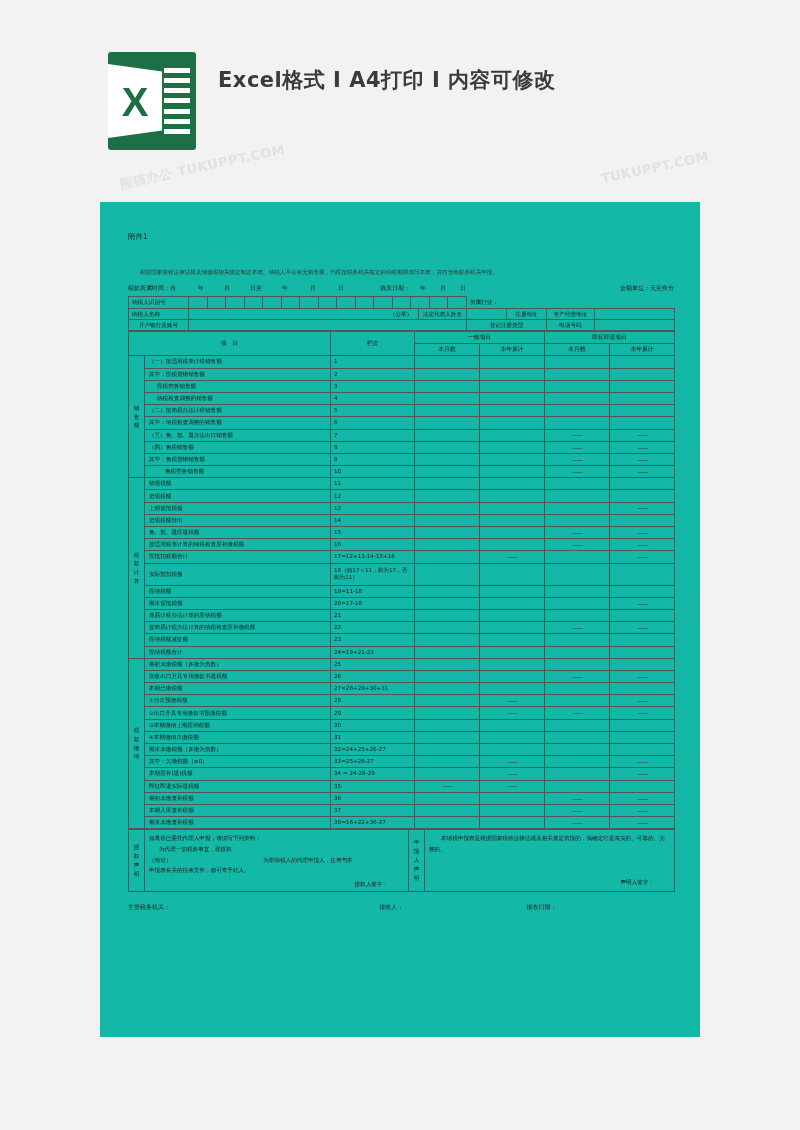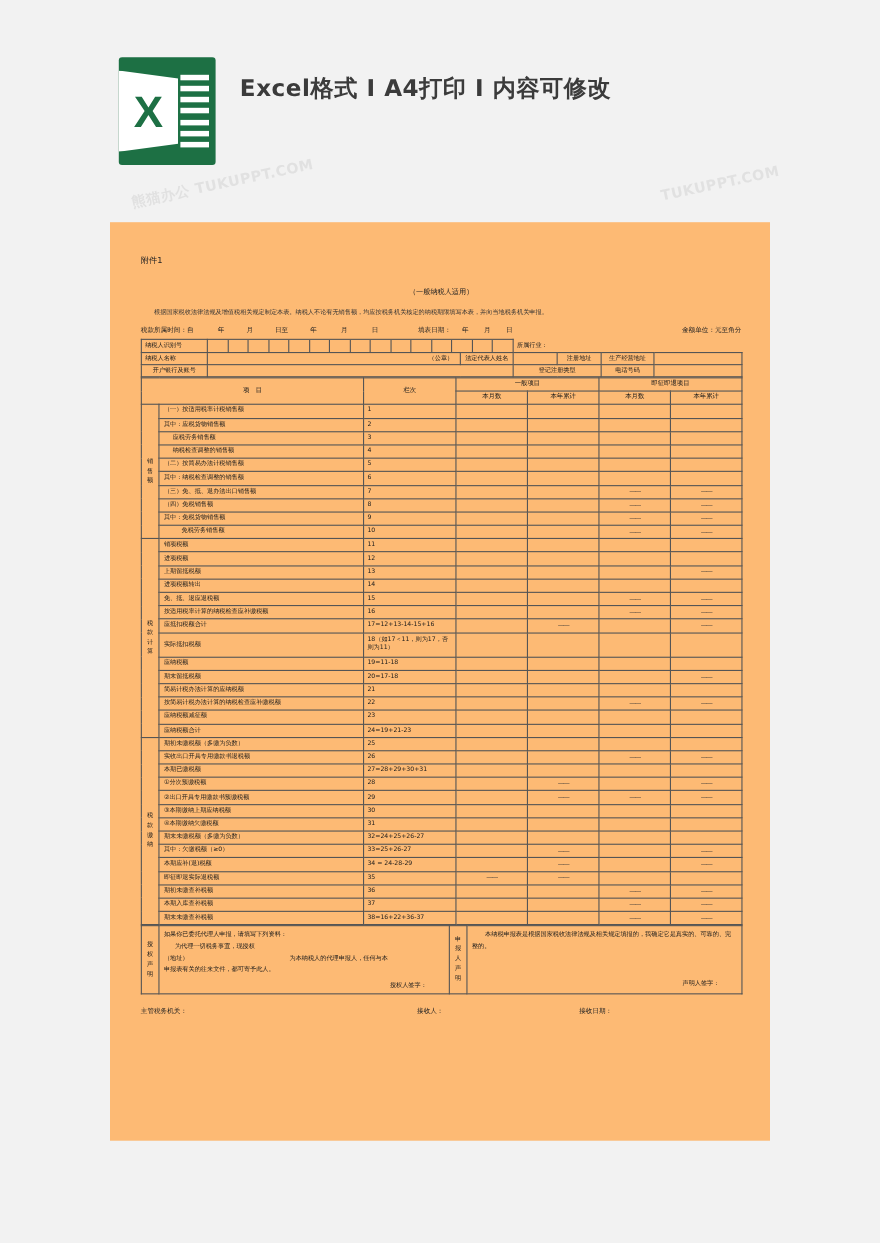--- a/index.html
+++ b/index.html
@@ -47,21 +47,21 @@
   
   .wm {
     position: absolute; color: rgba(160,160,160,0.20); font-size: 13px;
     font-weight: bold; white-space: nowrap; pointer-events: none;
     transform: rotate(-12deg); letter-spacing: 0.5px;
   }
 
   
   .sheet {
     position: absolute; left: 100px; top: 202px; width: 600px; height: 835px;
-    background: #fdba74;
+    background: #14b8a6;
   }
   .doc { position: absolute; left: 28px; top: 30px; width: 546px; }
 
   .attach { font-size: 7.5px; color: #222; }
   .doc-title {
     text-align: center; font-size: 12px; font-weight: bold; color: #111;
     letter-spacing: 2px; margin-top: -11px;
   }
   .doc-subtitle { text-align: center; font-size: 6.5px; color: #222; margin-top: 3px; }
   .doc-note { font-size: 5.6px; color: #333; margin-top: 10px; text-indent: 12px; line-height: 1.5; }
@@ -165,21 +165,20 @@
   <div class="wm" style="left:130px; top:690px;">熊猫办公 TUKUPPT.COM</div>
   <div class="wm" style="left:560px; top:760px;">TUKUPPT.COM</div>
   <div class="wm" style="left:150px; top:930px;">熊猫办公</div>
 
   <div class="sheet">
     <div class="doc">
 
       <div style="position:relative; height:26px;">
         <div class="attach">附件1</div>
       </div>
-      <div class="doc-subtitle">（一般纳税人适用）</div>
       <div class="doc-note">根据国家税收法律法规及增值税相关规定制定本表。纳税人不论有无销售额，均应按税务机关核定的纳税期限填写本表，并向当地税务机关申报。</div>
 
       <div class="period-row">
         <span>税款所属时间：自</span>
         <span class="sp" style="width:22px"></span>
         <span>年</span>
         <span class="sp" style="width:20px"></span>
         <span>月</span>
         <span class="sp" style="width:20px"></span>
         <span>日至</span>

